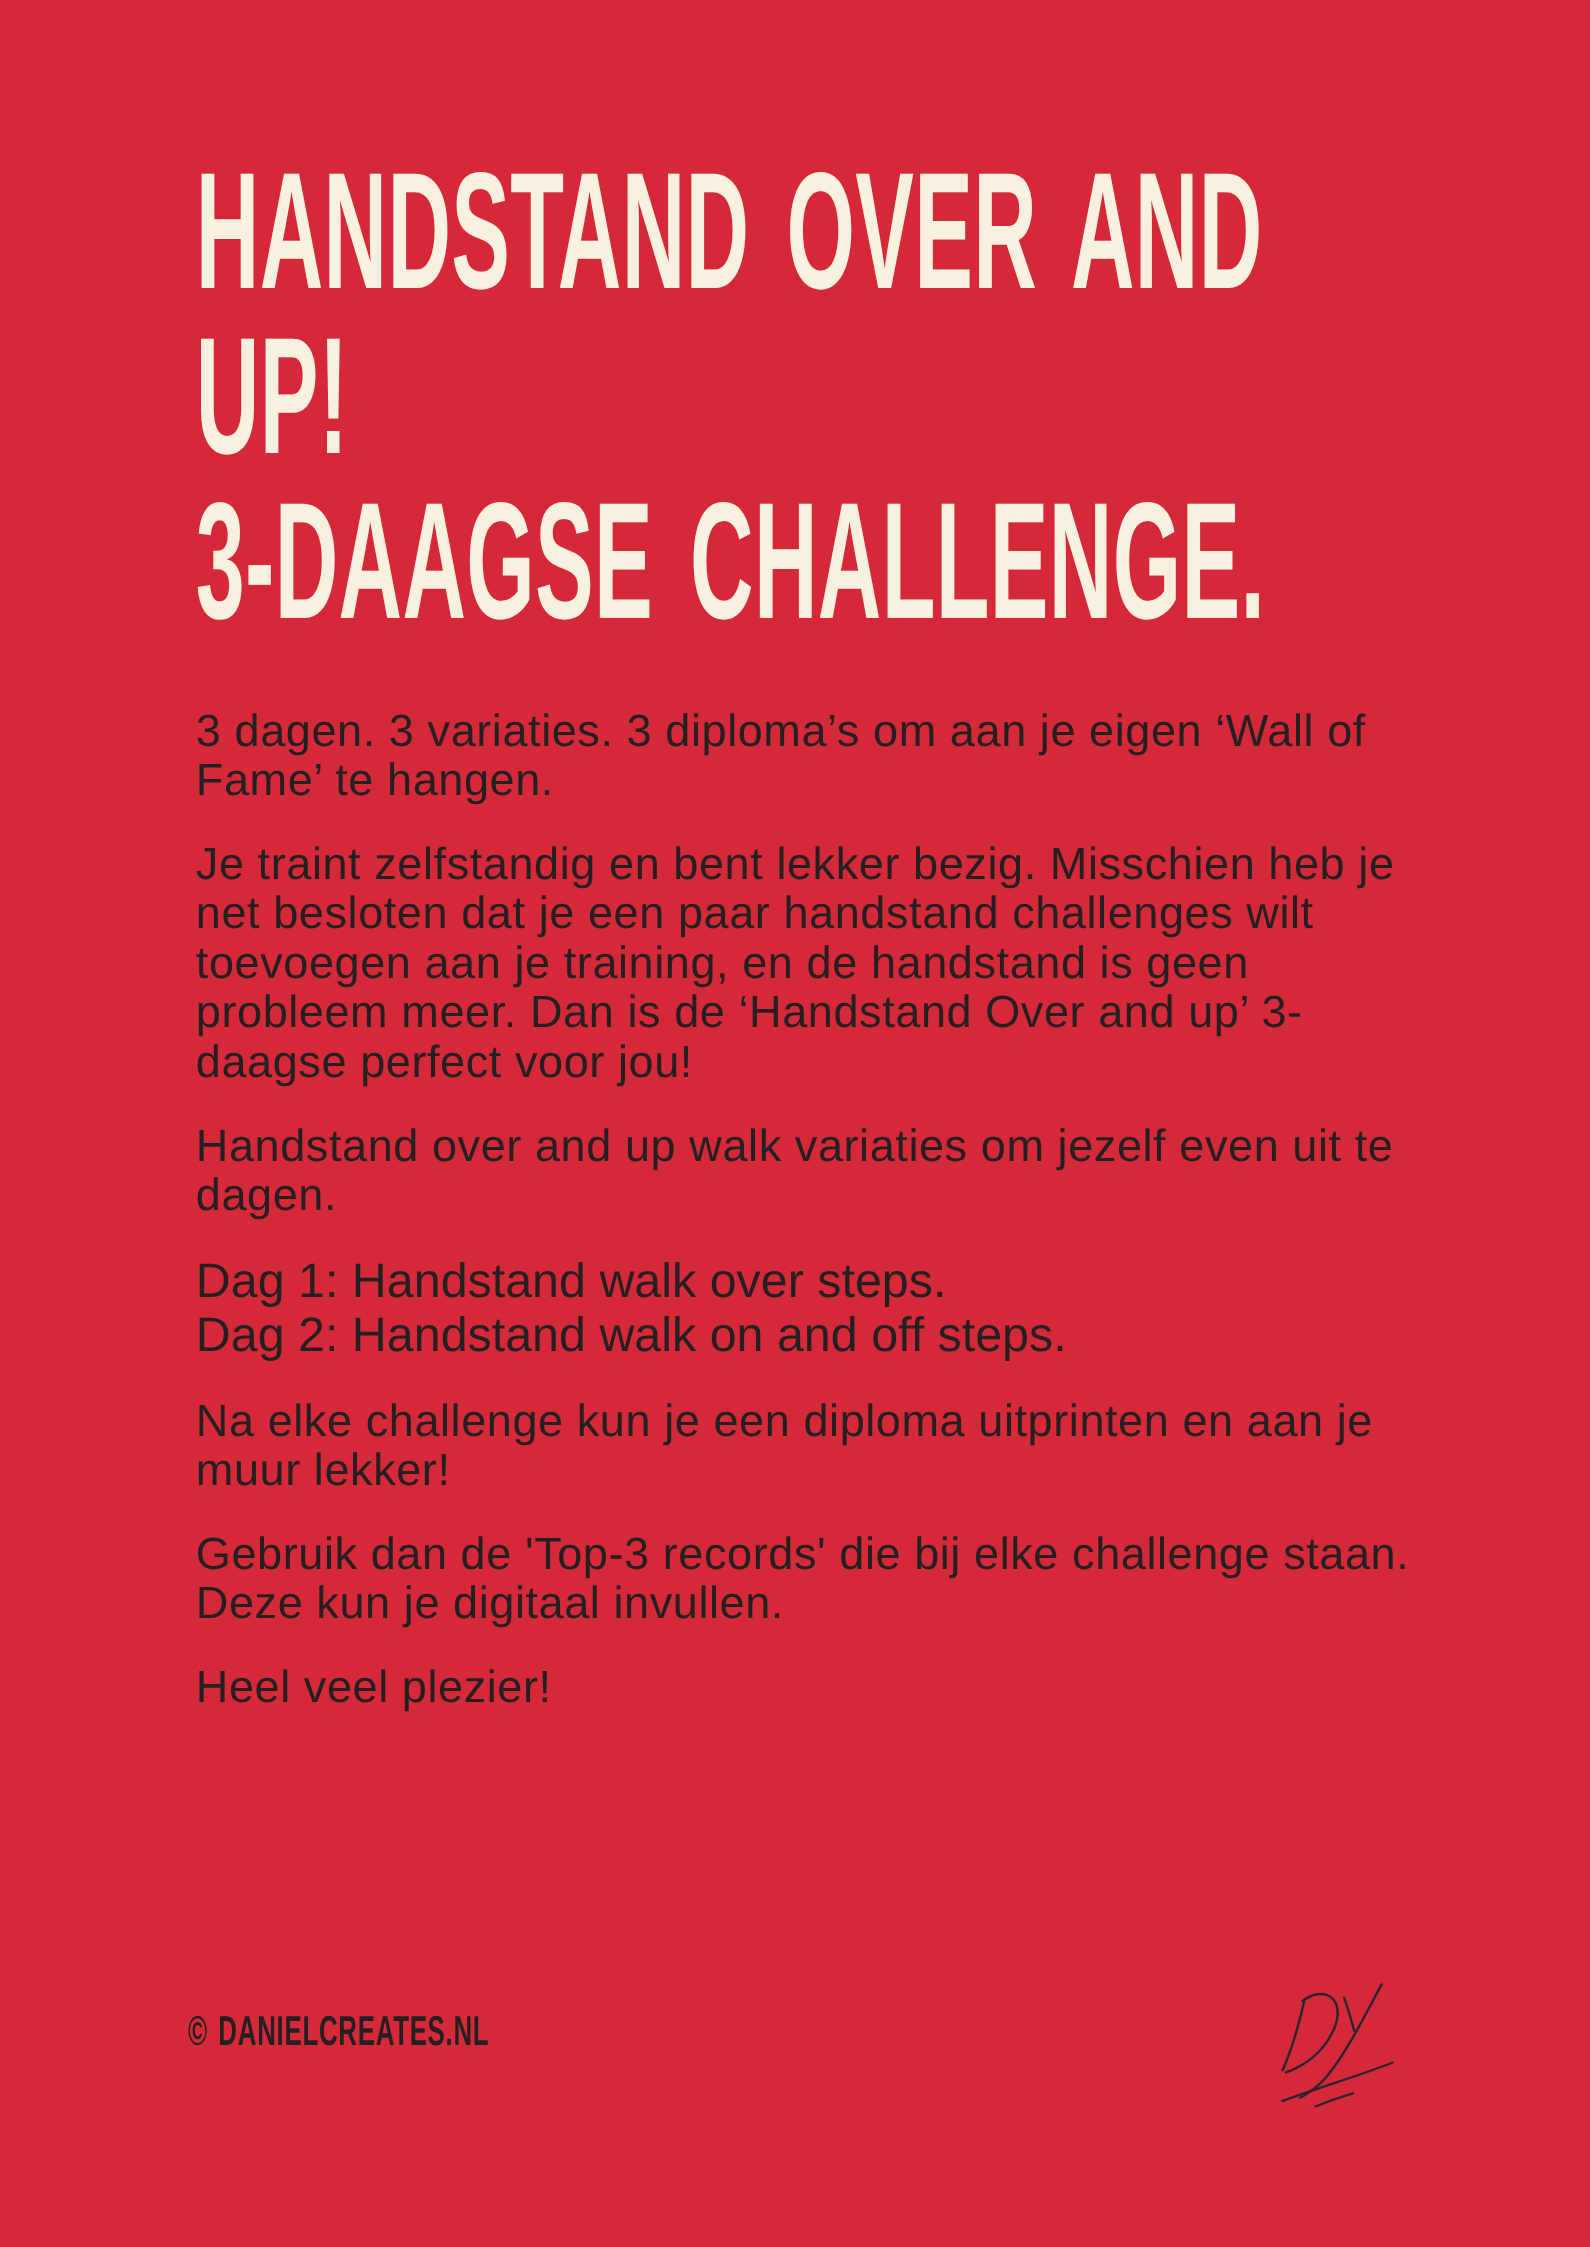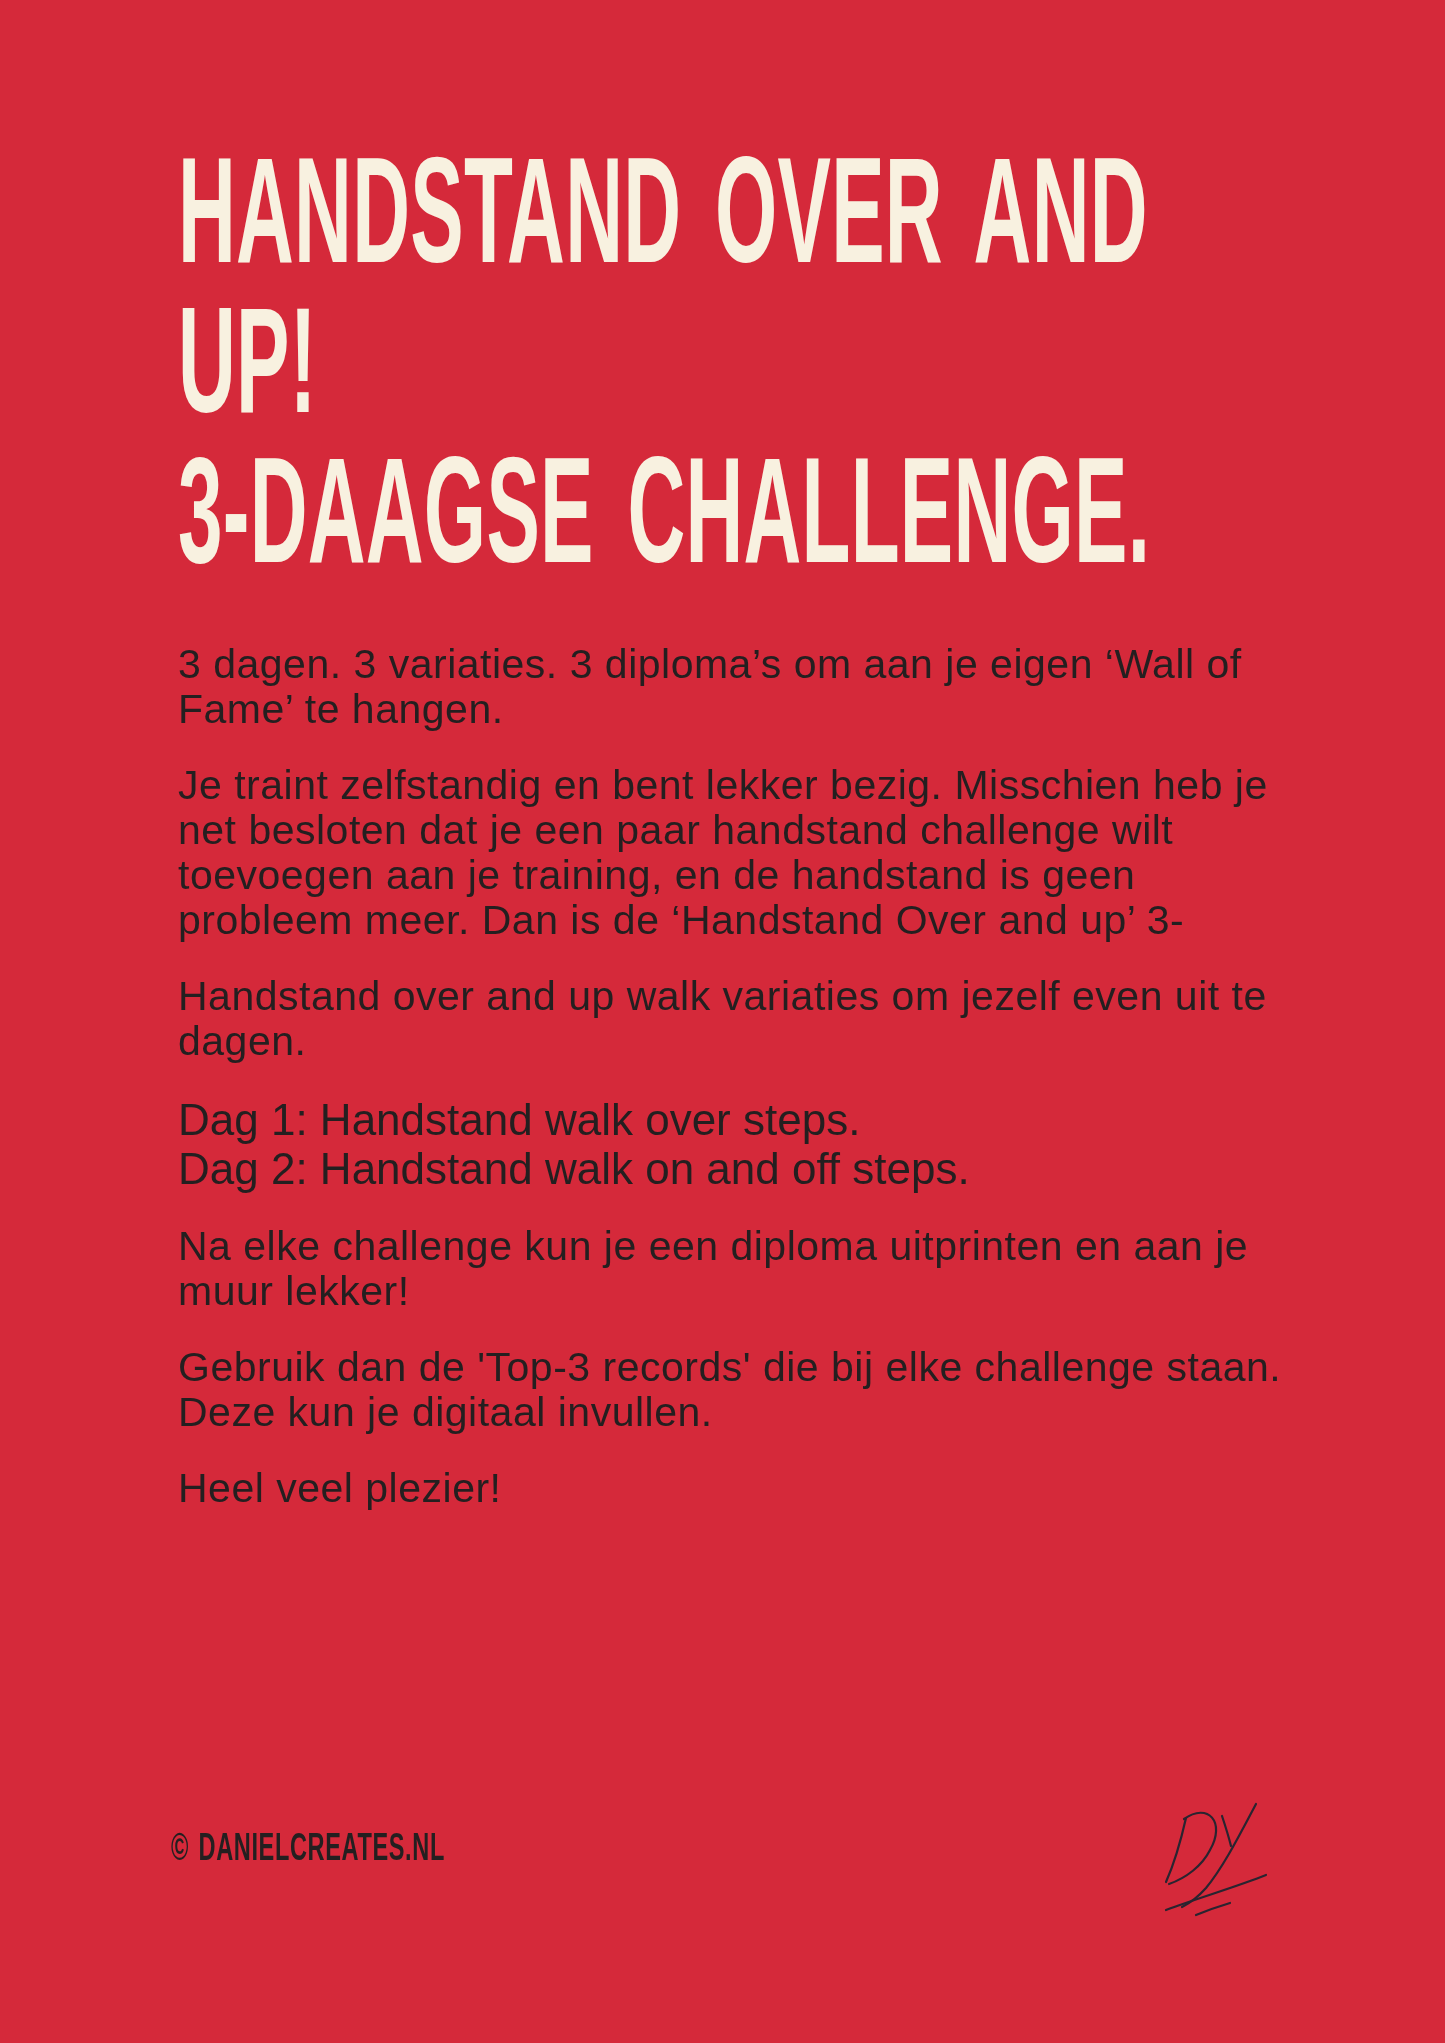--- a/index.html
+++ b/index.html
@@ -102,23 +102,24 @@
       </div>
     </div>
 
     <div class="para first">
       <div class="line">3 dagen. 3 variaties. 3 diploma’s om aan je eigen ‘Wall of</div>
       <div class="line">Fame’ te hangen.</div>
     </div>
 
     <div class="para">
       <div class="line">Je traint zelfstandig en bent lekker bezig. Misschien heb je</div>
-      <div class="line">net besloten dat je een paar handstand challenge wilt</div>
+      <div class="line">net besloten dat je een paar handstand challenges wilt</div>
       <div class="line">toevoegen aan je training, en de handstand is geen</div>
       <div class="line">probleem meer. Dan is de ‘Handstand Over and up’ 3-</div>
+      <div class="line">daagse perfect voor jou!</div>
     </div>
 
     <div class="para">
       <div class="line">Handstand over and up walk variaties om jezelf even uit te</div>
       <div class="line">dagen.</div>
     </div>
 
     <div class="para bold">
       <div class="line">Dag 1: Handstand walk over steps.</div>
       <div class="line">Dag 2: Handstand walk on and off steps.</div>

